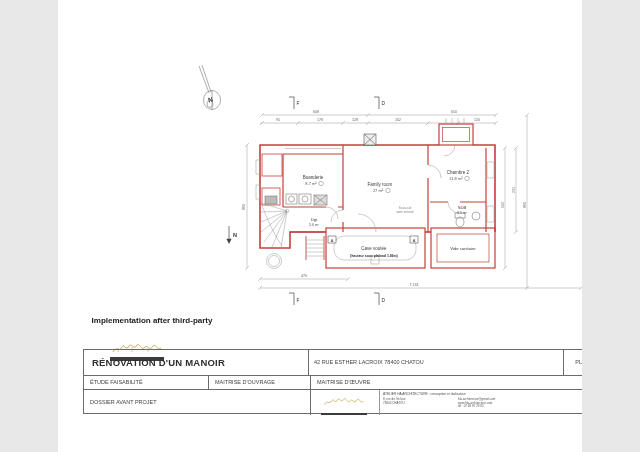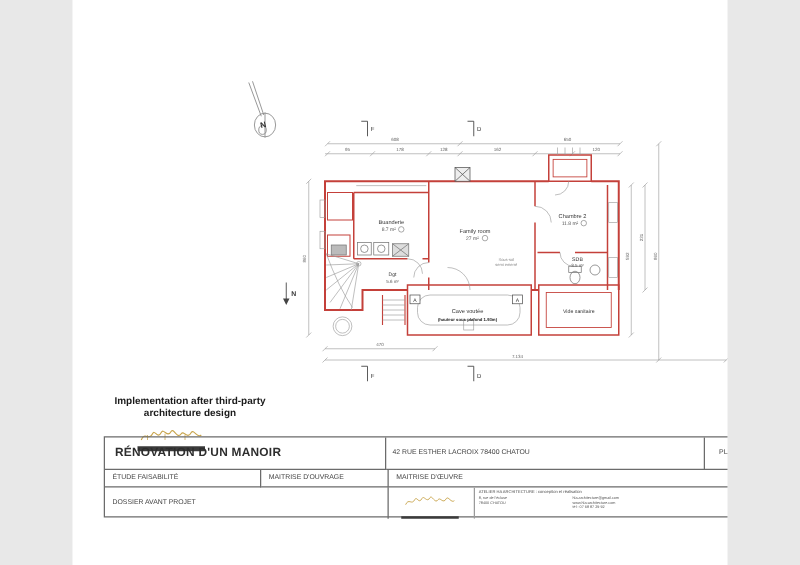--- a/index.html
+++ b/index.html
@@ -293,21 +293,20 @@
         <text x="316" y="256.5" font-size="3.4" font-weight="bold" fill="#222">(hauteur sous plafond 1.93m)</text>
       </g>
       <g>
         <text x="405" y="250" font-size="4.2" fill="#3a3a3a">Vide sanitaire</text>
       </g>
     </g>
   </svg>
 
   <div class="note">
     <div>Implementation after third-party</div>
-    <div>architecture design</div>
   </div>
 
   <div class="logo logo-main">
     <svg width="54" height="16" viewBox="0 0 54 16">
       <path d="M3,12 C6,5 9,13 12,7 C14,3 16,12 19,6 C21,2 24,11 27,5 C29,2 32,12 35,7 C37,4 40,12 43,6 C45,3 48,11 51,8" stroke="#c8a44b" stroke-width="0.9" fill="none"></path>
       <line x1="8" y1="8" x2="8" y2="12" stroke="#c8a44b" stroke-width="0.6"></line>
       <line x1="22" y1="7" x2="22" y2="12" stroke="#c8a44b" stroke-width="0.6"></line>
       <line x1="38" y1="8" x2="38" y2="12" stroke="#c8a44b" stroke-width="0.6"></line>
     </svg>
     <div class="bar"></div>

